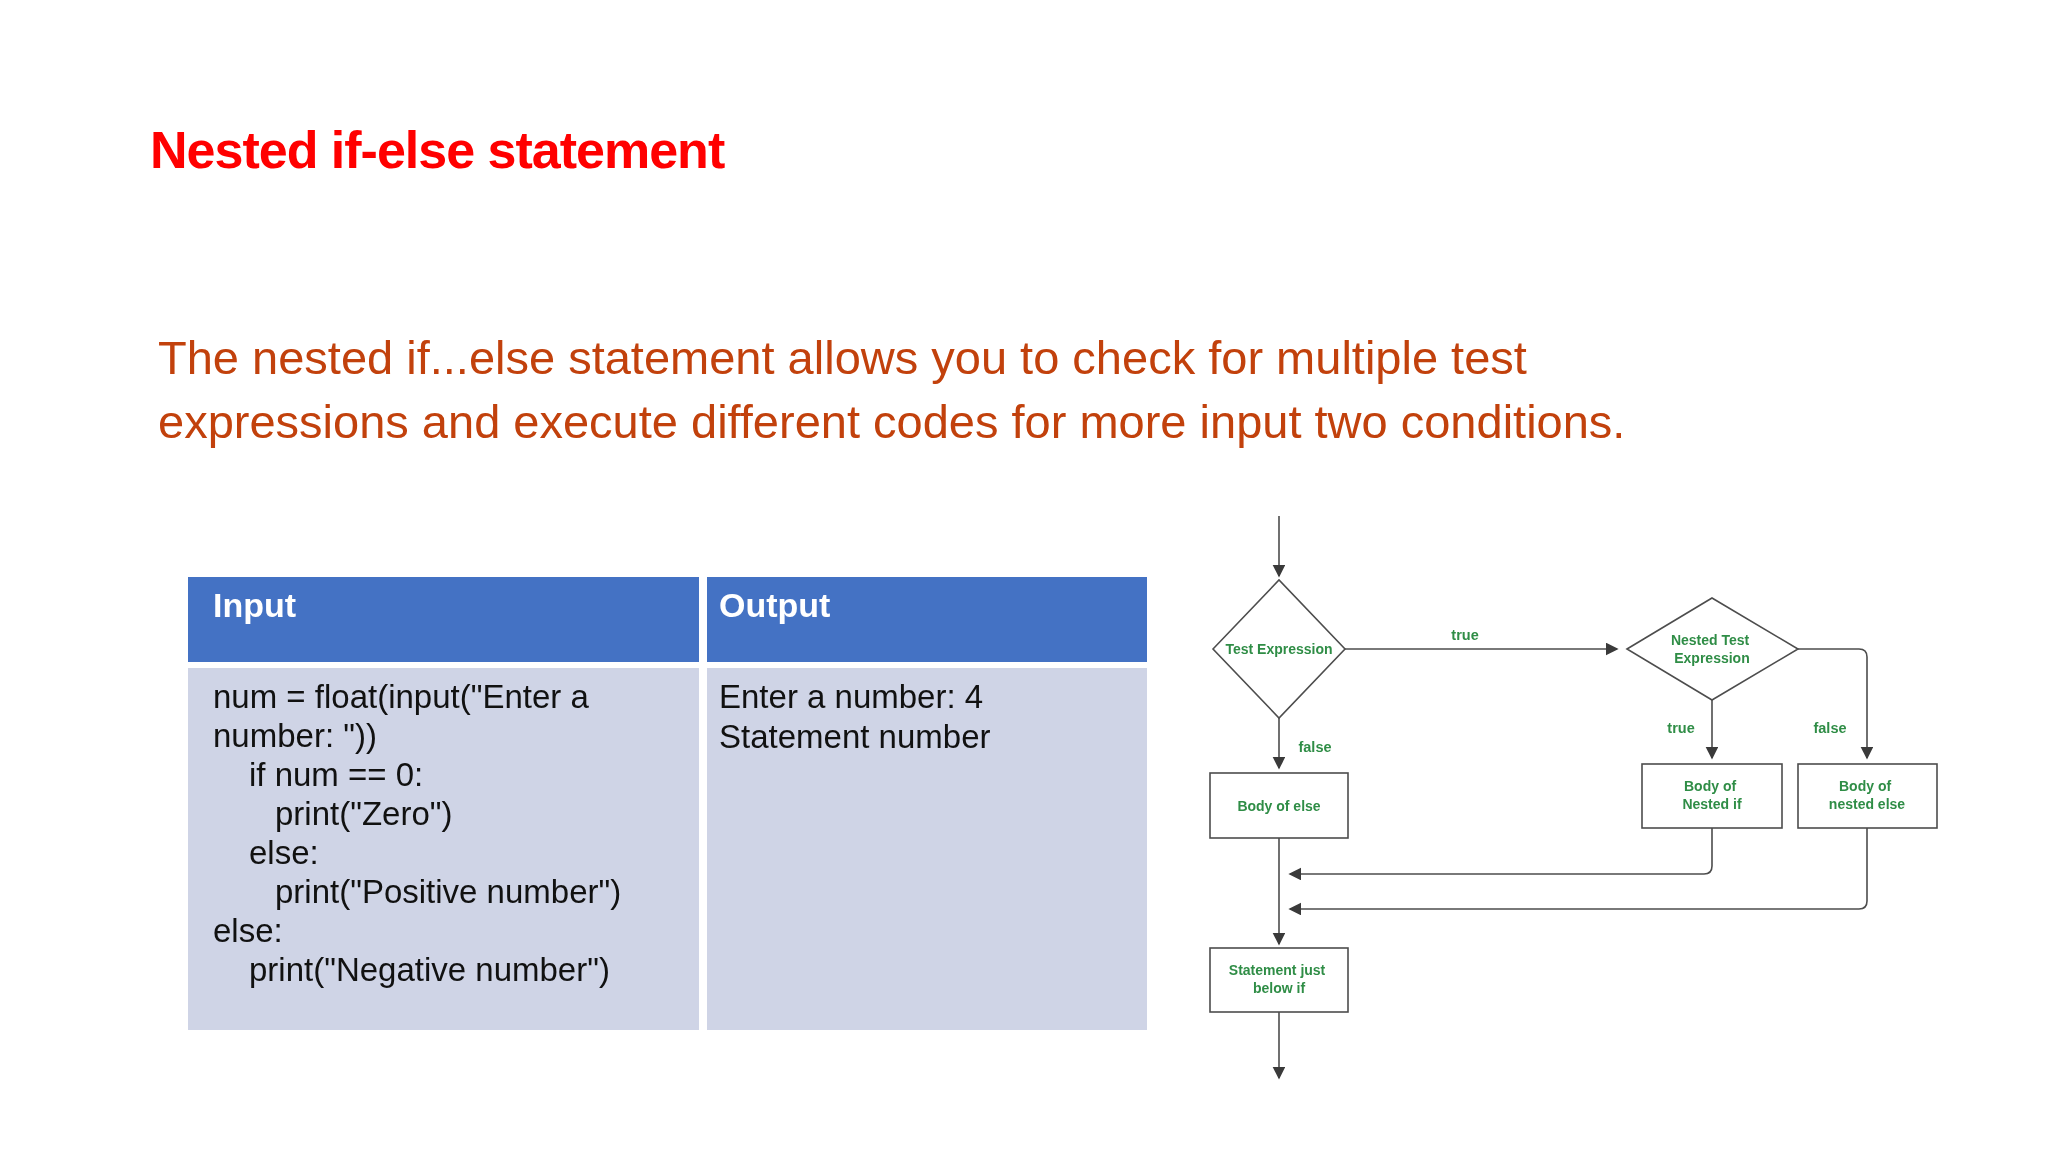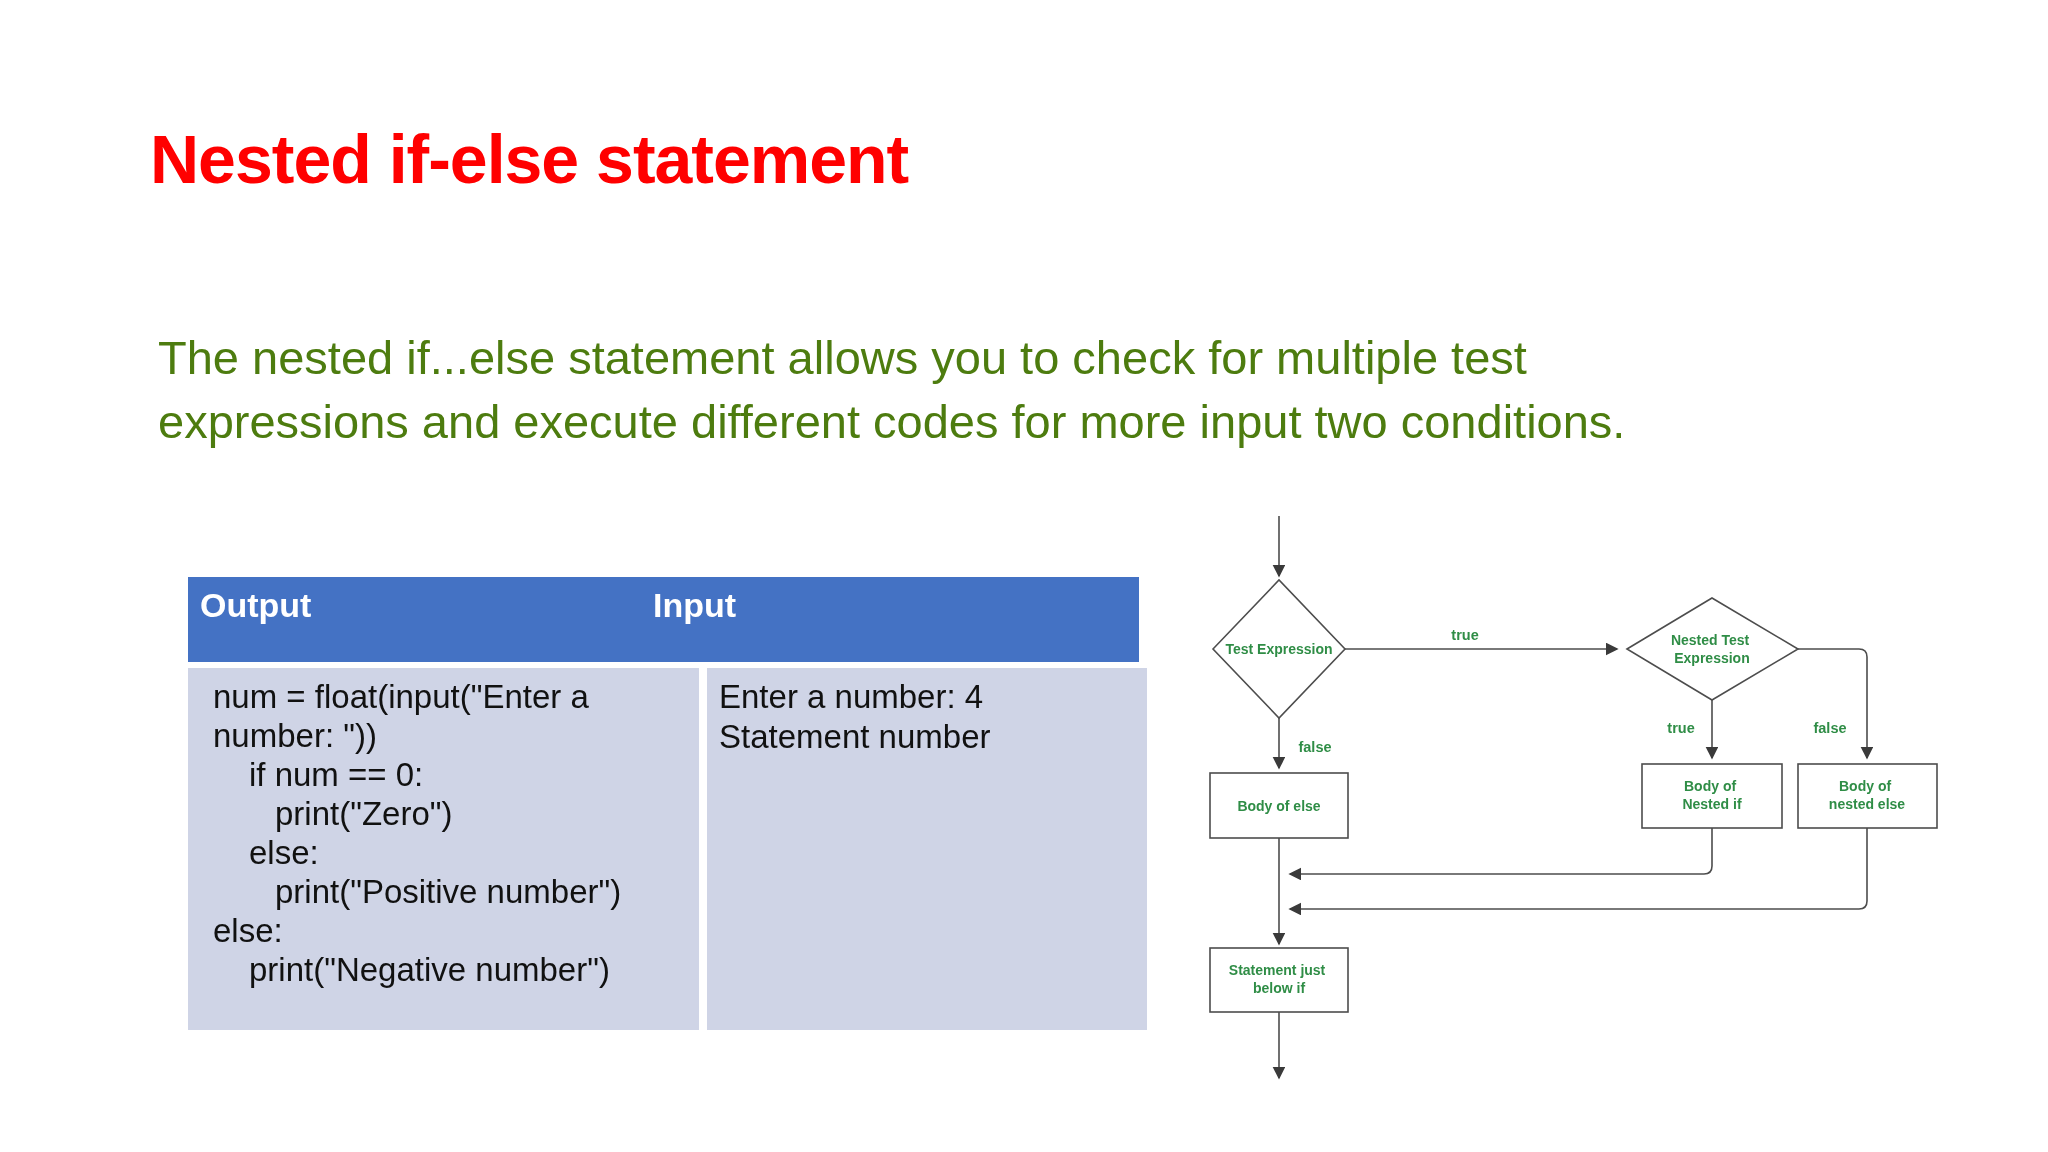--- a/index.html
+++ b/index.html
@@ -5,26 +5,26 @@
   html,body{margin:0;padding:0;background:#888;}
   .slide{
     position:relative;
     width:2048px;height:1152px;
     background:#ffffff;
     overflow:hidden;
     font-family:"Liberation Sans",sans-serif;
   }
   .title{
     position:absolute;left:150px;top:122px;
-    font-size:68px;font-weight:bold;letter-spacing:-1px;
+    font-size:52px;font-weight:bold;letter-spacing:-1px;
     color:#FF0000;white-space:nowrap;line-height:1.1;
   }
   .paragraph{
     position:absolute;left:158px;top:326px;
-    font-size:47px;color:#4d7c0f;line-height:64px;
+    font-size:47px;color:#c2410c;line-height:64px;
   }
   
   .io-table{position:absolute;left:188px;top:577px;width:959px;}
   .t-row{display:flex;}
   .cell{box-sizing:border-box;}
   .cell-input{width:511px;margin-right:8px;}
   .cell-output{width:440px;}
   .head-cell{
     height:85px;background:#4472C4;color:#ffffff;
     font-size:34px;font-weight:bold;
@@ -59,22 +59,22 @@
 
   <div class="title">Nested if-else statement</div>
 
   <div class="paragraph">
     <div>The nested if...else statement allows you to check for multiple test</div>
     <div>expressions and execute different codes for more input two conditions.</div>
   </div>
 
   <div class="io-table">
     <div class="t-row">
+      <div class="cell cell-input head-cell">Input</div>
       <div class="cell cell-output head-cell">Output</div>
-      <div class="cell cell-input head-cell">Input</div>
     </div>
     <div class="t-gap"></div>
     <div class="t-row">
       <div class="cell cell-input body-cell">
         <div class="code-line">num = float(input("Enter a</div>
         <div class="code-line">number: "))</div>
         <div class="code-line ind1">if num == 0:</div>
         <div class="code-line ind2">print("Zero")</div>
         <div class="code-line ind1">else:</div>
         <div class="code-line ind2">print("Positive number")</div>

